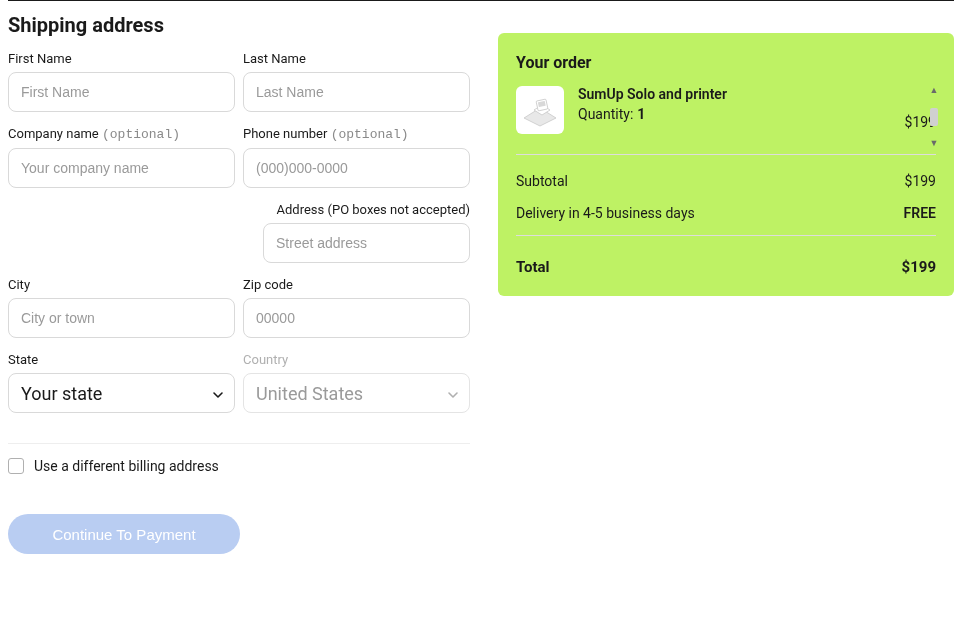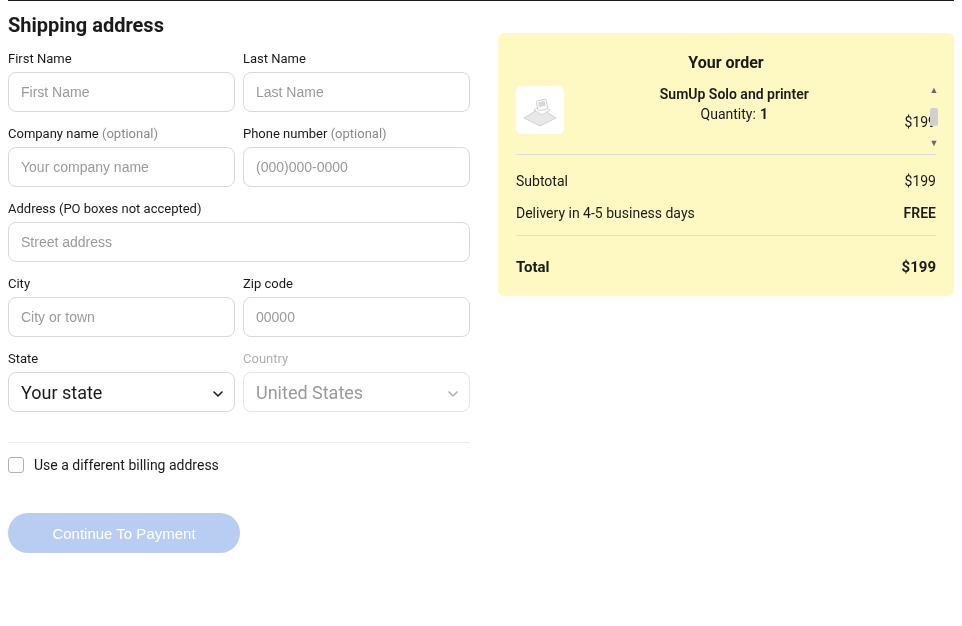--- a/index.html
+++ b/index.html
@@ -22,27 +22,27 @@
     font-size: 20px;
     font-weight: 700;
     margin: 4px 0 14px 0;
   }
   .row {
     display: flex;
     gap: 8px;
     margin-bottom: 14px;
   }
   .field { flex: 1; display: flex; flex-direction: column; }
-  .field.full { width: 100%; }
+  .field.full { width: 100%; align-items: flex-end; }
   label.lbl {
     font-size: 13px;
     color: #1a1a1a;
     margin-bottom: 6px;
   }
-  label.lbl .opt { color: #8a8a8a; }
+  label.lbl .opt { color: #8a8a8a; font-family: Liberation Mono, monospace; }
   label.lbl.disabled { color: #b0b0b0; }
   input.text-input, .select {
     height: 40px;
     border: 1px solid #d9d9d9;
     border-radius: 8px;
     padding: 0 12px;
     font-size: 14px;
     color: #1a1a1a;
     background: #fff;
     outline: none;
@@ -85,24 +85,23 @@
     border: none;
     border-radius: 24px;
     background: #b9cdf2;
     color: #fff;
     font-size: 15px;
     font-weight: 500;
     cursor: not-allowed;
   }
   .order-card {
     margin-top: 24px;
-    background: #fef9c3;
+    background: #bef264;
     border-radius: 6px;
     padding: 20px 18px;
-    text-align: center;
   }
   .order-title {
     font-size: 16px;
     font-weight: 700;
     margin-bottom: 14px;
   }
   .order-product {
     display: flex;
     align-items: flex-start;
     gap: 14px;

